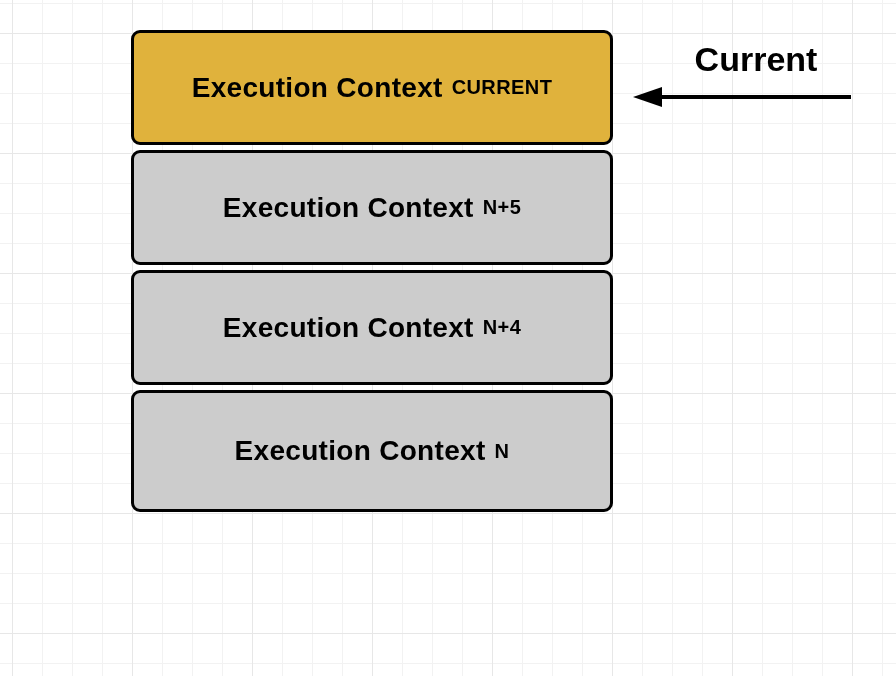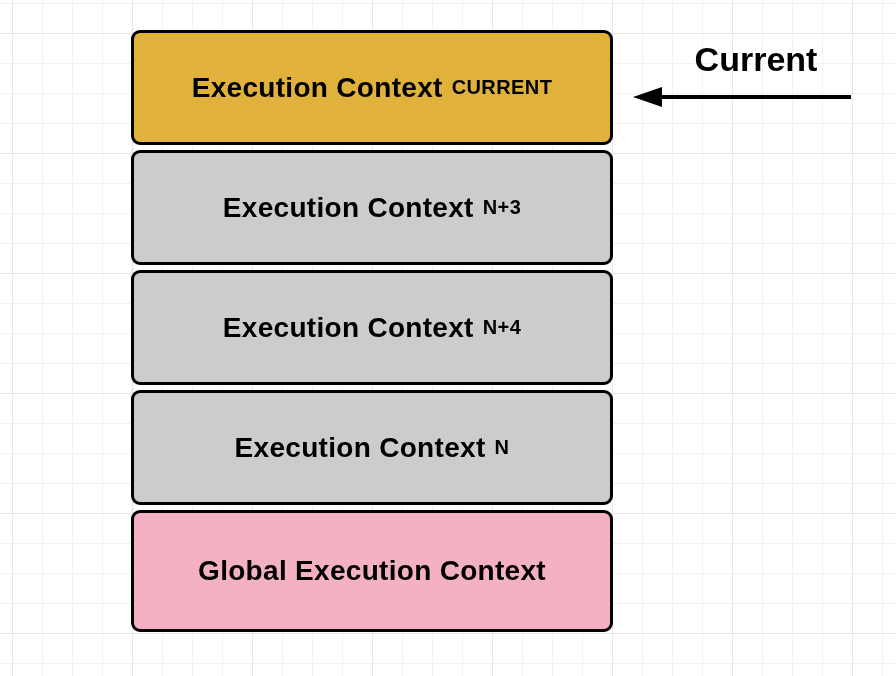--- a/index.html
+++ b/index.html
@@ -74,37 +74,33 @@
 
   <div class="stack">
 
     <div class="box" style="background-color: rgb(224, 178, 60);">
       <span class="box-label">Execution Context</span>
       <span class="box-suffix">CURRENT</span>
     </div>
 
     <div class="box" style="background-color: rgb(204, 204, 204);">
       <span class="box-label">Execution Context</span>
-      <span class="box-suffix">N+3</span>
+      <span class="box-suffix">N+5</span>
     </div>
 
     <div class="box" style="background-color: rgb(204, 204, 204);">
       <span class="box-label">Execution Context</span>
       <span class="box-suffix">N+4</span>
     </div>
 
     <div class="box" style="background-color: rgb(204, 204, 204);">
       <span class="box-label">Execution Context</span>
       <span class="box-suffix">N</span>
     </div>
 
-    <div class="box" style="background-color: rgb(244, 177, 196);">
-      <span class="box-label">Global Execution Context</span>
-
-    </div>
 
   </div>
 
   <div class="pointer">
     <div class="pointer-label">Current</div>
     <svg class="pointer-arrow" width="224" height="24" viewBox="0 0 224 24">
       <line x1="28" y1="12" x2="221" y2="12" stroke="#000000" stroke-width="4"></line>
       <polygon points="3,12 32,2 32,22" fill="#000000"></polygon>
     </svg>
   </div>

